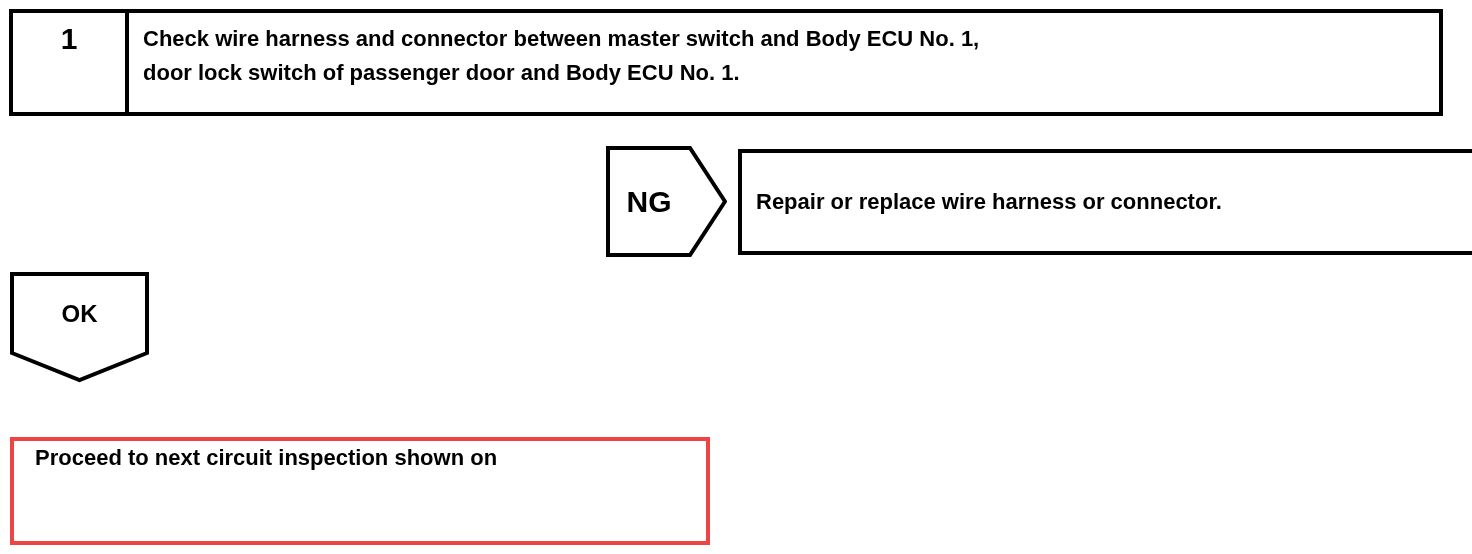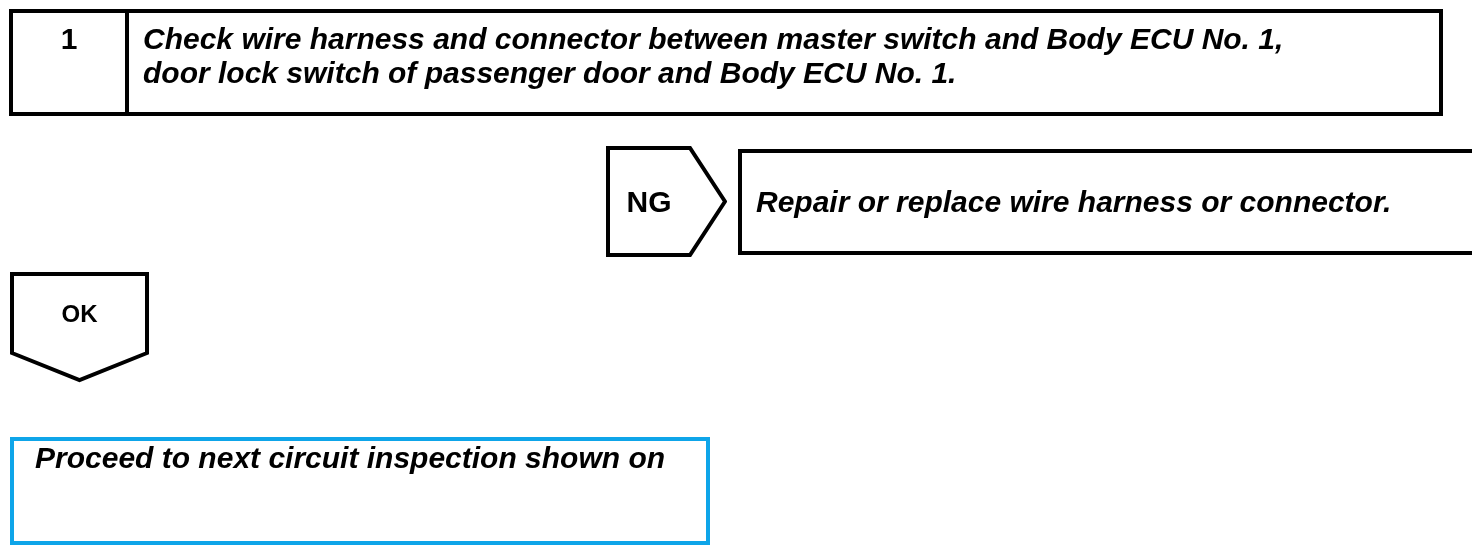--- a/index.html
+++ b/index.html
@@ -12,23 +12,22 @@
     width: 1472px;
     height: 554px;
     background: #ffffff;
     font-family: "Liberation Sans", "DejaVu Sans", sans-serif;
     font-weight: bold;
     color: #000000;
     overflow: hidden;
   }
   .line {
     white-space: nowrap;
-    font-size: 30px;
+    font-size: 22px;
     line-height: 34px;
-    font-style: italic;
   }
 
   
   .step-box {
     position: absolute;
     left: 9px;
     top: 9px;
     width: 1434px;
     height: 107px;
     border: 4px solid #000;
@@ -121,21 +120,21 @@
     line-height: 34px;
   }
 
   
   .result-box {
     position: absolute;
     left: 10px;
     top: 437px;
     width: 700px;
     height: 108px;
-    border: 4px solid #0ea5e9;
+    border: 4px solid #ef4444;
     box-sizing: border-box;
     padding: 0 4px 16px 21px;
     background: #fff;
     overflow: hidden;
   }
 </style>
 </head>
 <body>
 
 <div class="canvas">

